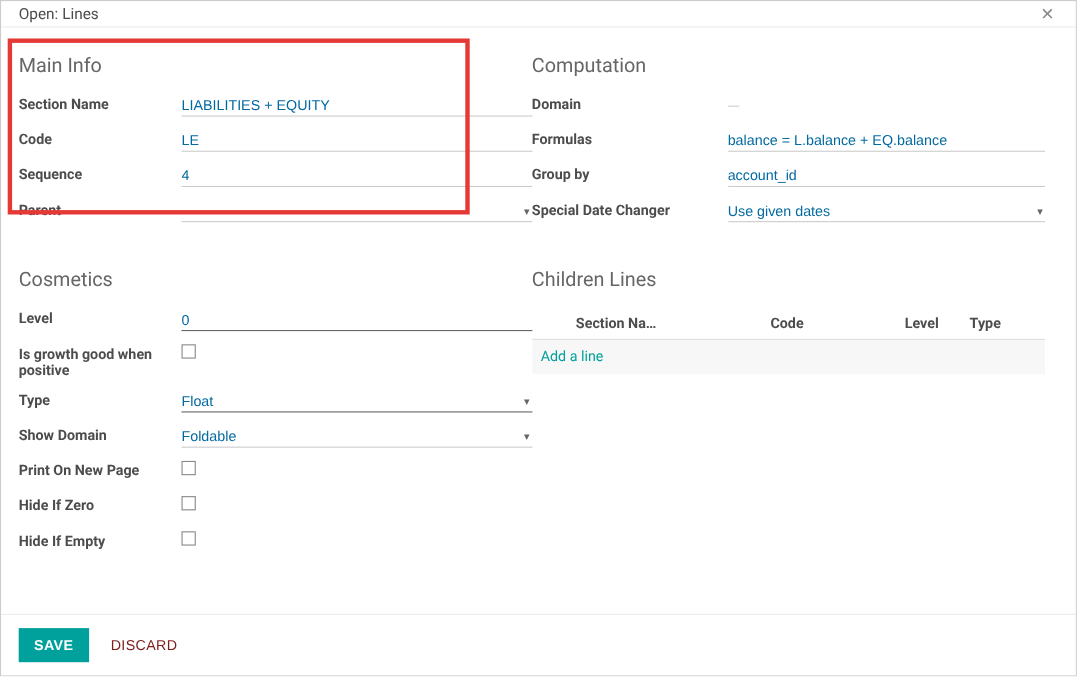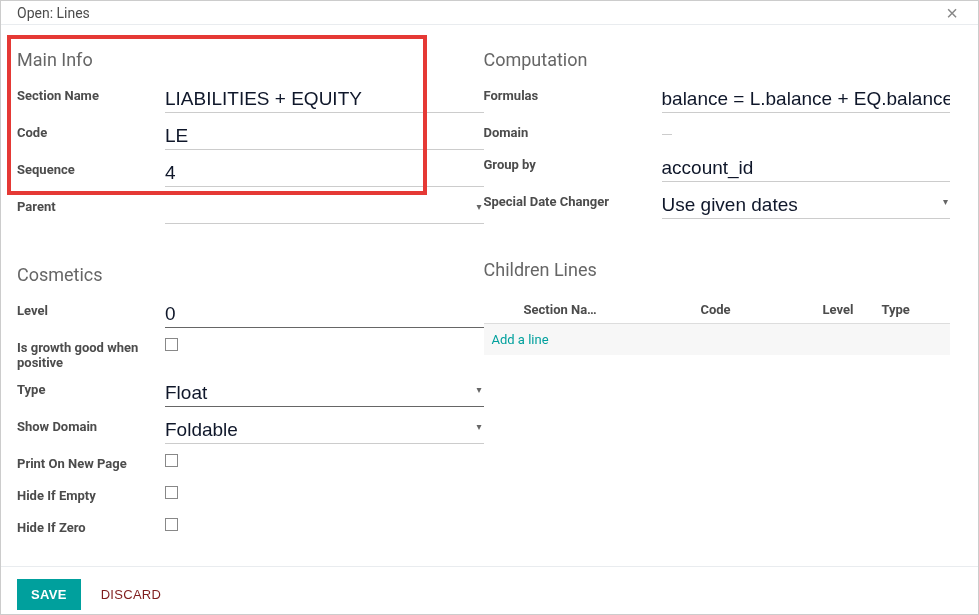--- a/index.html
+++ b/index.html
@@ -89,22 +89,22 @@
     }
     .form-value {
       flex: 1;
       font-size: 13px;
       color: #4c4c4c;
     }
     .input-underline {
       border: none;
       border-bottom: 1px solid #ccc;
       background: transparent;
-      font-size: 19px;
-      color: #0f172a;
+      font-size: 13px;
+      color: #0369a1;
       width: 100%;
       padding: 2px 0;
       outline: none;
     }
     .input-underline.dark {
       border-bottom: 1px solid #666;
     }
     .select-wrapper {
       position: relative;
       flex: 1;
@@ -258,41 +258,41 @@
           <span class="select-caret">▾</span>
         </div>
       </div>
 
       <div class="form-row">
         <div class="form-label">Print On New Page</div>
         <span class="checkbox"></span>
       </div>
 
       <div class="form-row">
+        <div class="form-label">Hide If Zero</div>
+        <span class="checkbox"></span>
+      </div>
+
+      <div class="form-row">
         <div class="form-label">Hide If Empty</div>
         <span class="checkbox"></span>
       </div>
-
-      <div class="form-row">
-        <div class="form-label">Hide If Zero</div>
-        <span class="checkbox"></span>
-      </div>
     </div>
 
     <div class="col">
       <div class="section-title">Computation</div>
 
       <div class="form-row">
+        <div class="form-label" style="width:178px;">Domain</div>
+        <div class="form-value"><span class="short-underline"></span></div>
+      </div>
+
+      <div class="form-row">
         <div class="form-label" style="width:178px;">Formulas</div>
         <input class="input-underline" value="balance = L.balance + EQ.balance" style="">
-      </div>
-
-      <div class="form-row">
-        <div class="form-label" style="width:178px;">Domain</div>
-        <div class="form-value"><span class="short-underline"></span></div>
       </div>
 
       <div class="form-row">
         <div class="form-label" style="width:178px;">Group by</div>
         <input class="input-underline" value="account_id" style="">
       </div>
 
       <div class="form-row">
         <div class="form-label" style="width:178px;">Special Date Changer</div>
         <div class="select-wrapper">

